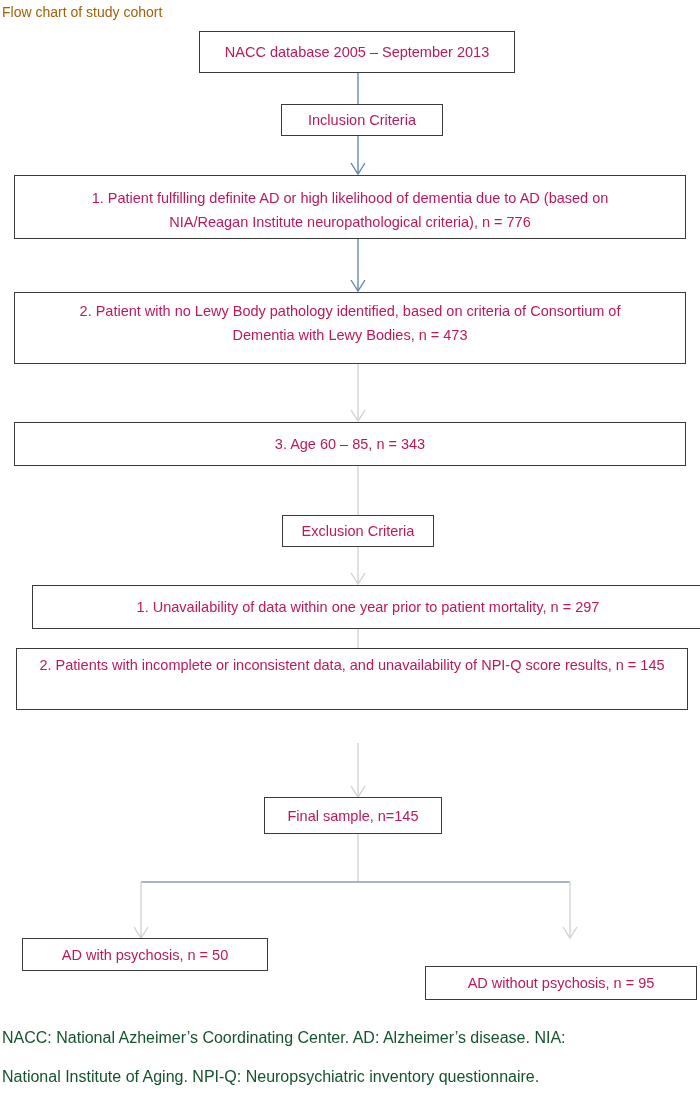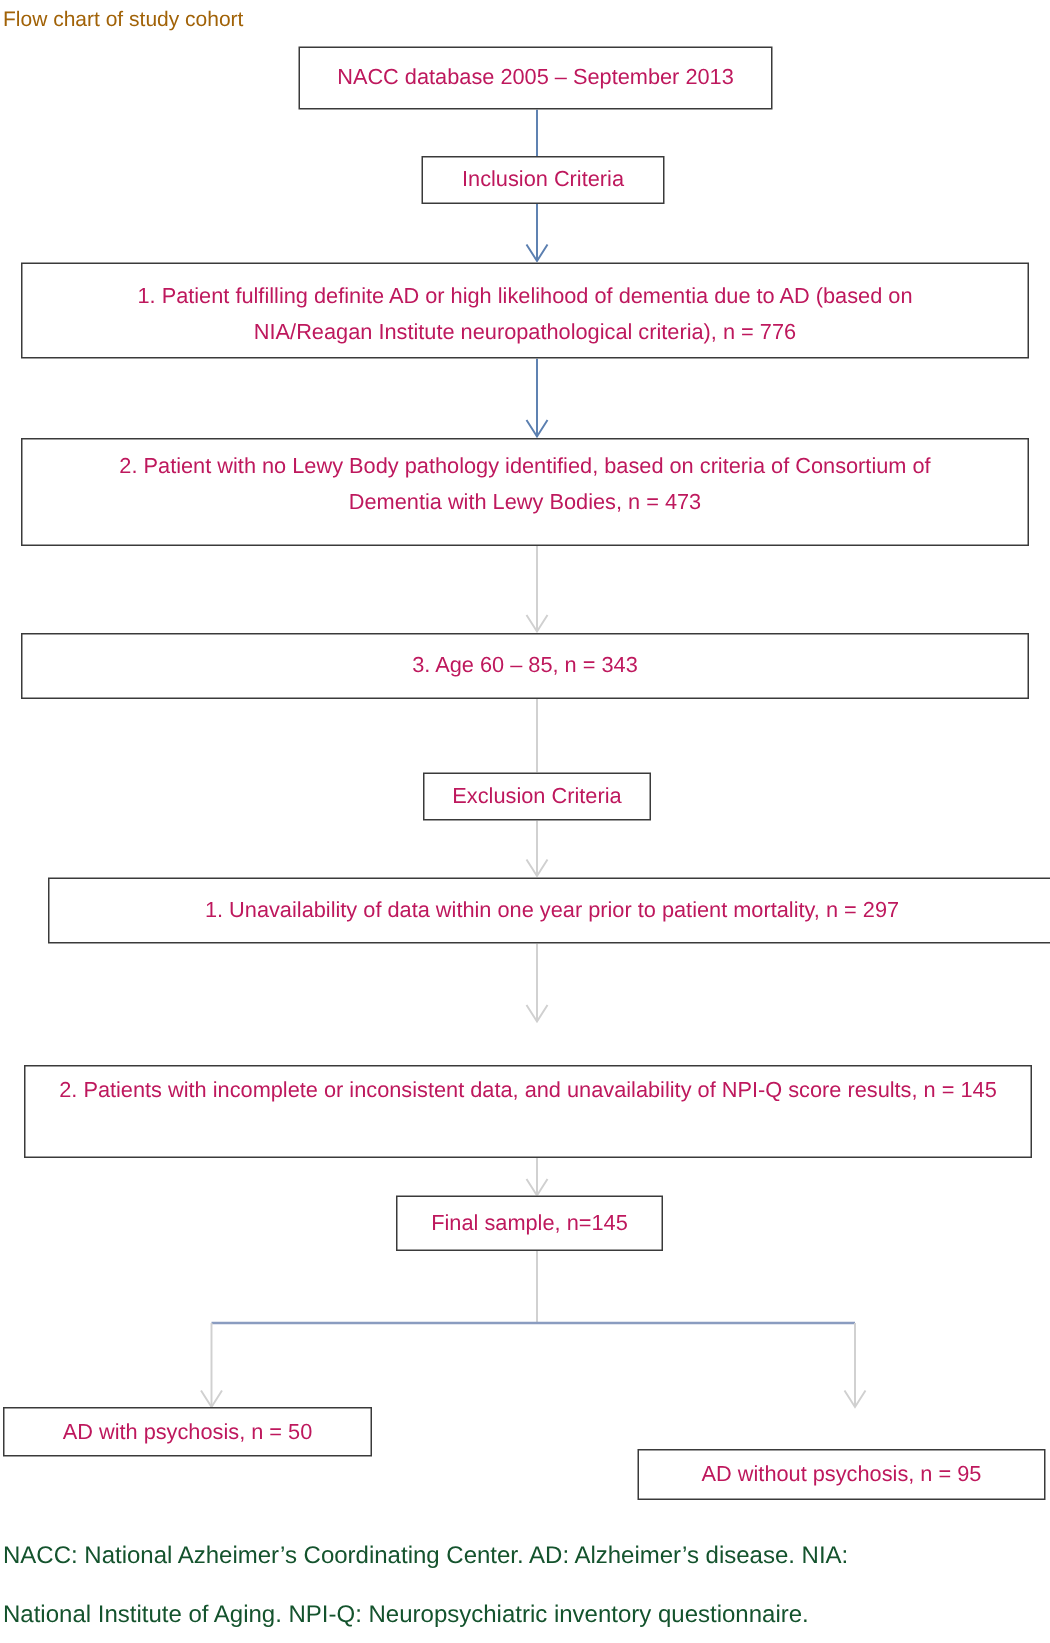--- a/index.html
+++ b/index.html
@@ -66,29 +66,29 @@
 </div>
 
 <div class="box" style="left:282px; top:515px; width:152px; height:32px;">
   <span>Exclusion Criteria</span>
 </div>
 
 <div class="box" style="left:32px; top:585px; width:672px; height:44px;">
   <span>1. Unavailability of data within one year prior to patient mortality, n = 297</span>
 </div>
 
-<div class="box top" style="left:16px; top:710px; width:672px; height:62px; padding:4px 20px 0;">
+<div class="box top" style="left:16px; top:648px; width:672px; height:62px; padding:4px 20px 0;">
   <span>2. Patients with incomplete or inconsistent data, and unavailability of NPI-Q score results, n = 145</span>
 </div>
 
 <div class="box" style="left:264px; top:797px; width:178px; height:37px;">
   <span>Final sample, n=145</span>
 </div>
 
-<div class="box" style="left:2px; top:938px; width:246px; height:33px;">
+<div class="box" style="left:22px; top:938px; width:246px; height:33px;">
   <span>AD with psychosis, n = 50</span>
 </div>
 
 <div class="box" style="left:425px; top:966px; width:272px; height:34px;">
   <span>AD without psychosis, n = 95</span>
 </div>
 
 <div class="footnote" style="top:1029px;">NACC: National Azheimer’s Coordinating Center. AD: Alzheimer’s disease. NIA:</div>
 <div class="footnote" style="top:1054px;margin-top:14px;">National Institute of Aging. NPI-Q: Neuropsychiatric inventory questionnaire.</div>
 

